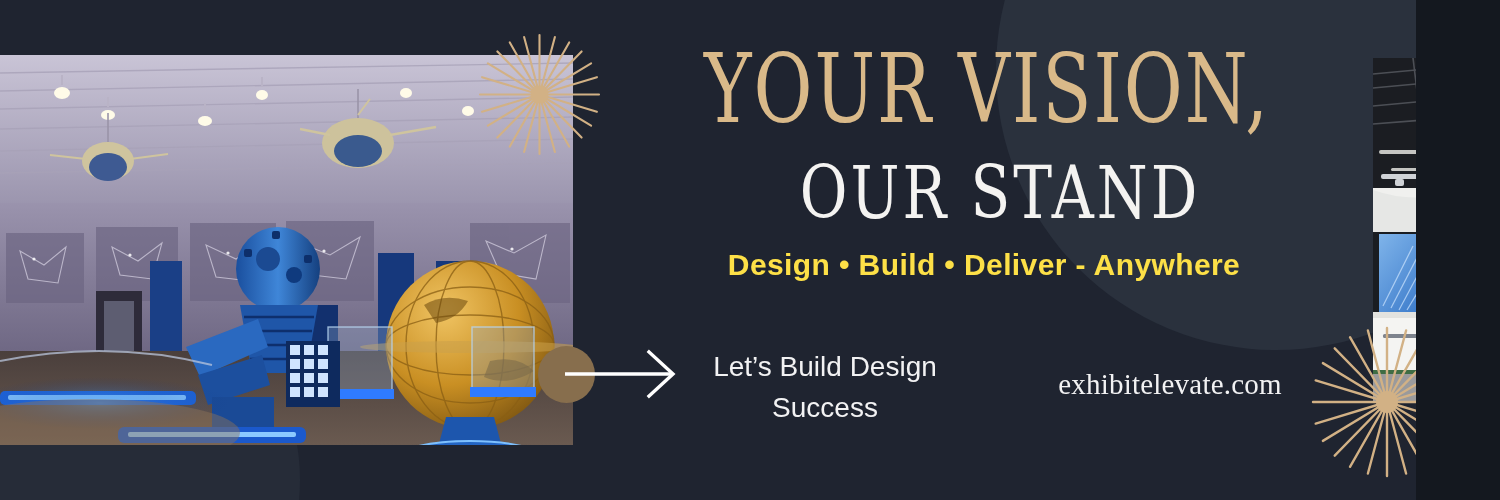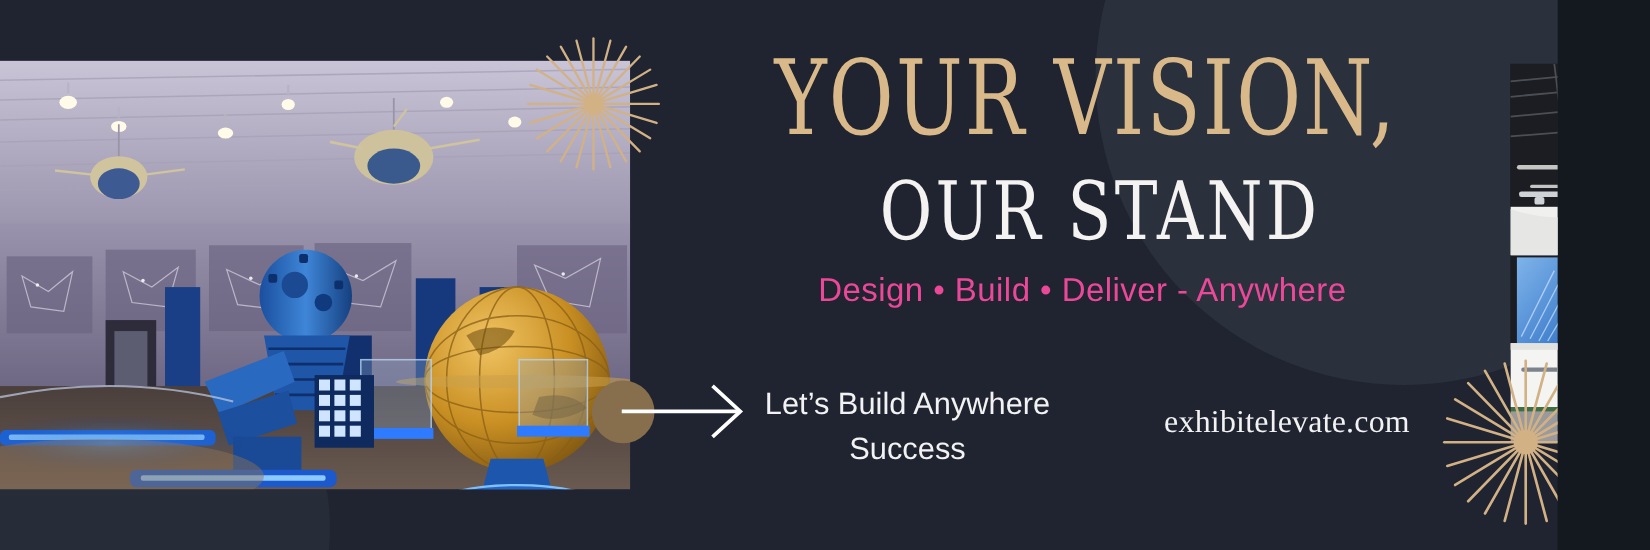--- a/index.html
+++ b/index.html
@@ -91,23 +91,23 @@
     transform-origin: center top;
     margin-top: 38px;
     margin-left: 40px;
   }
   .tagline {
     margin-top: 32px;
     margin-left: 8px;
     font-family: "Liberation Sans", sans-serif;
     font-size: 30px;
     letter-spacing: 0.4px;
-    color: #ec4899;
+    color: #fde047;
     white-space: nowrap;
-    font-weight: 400;
+    font-weight: 700;
   }
 
   
   .cta-circle {
     position: absolute;
     left: 538px;
     top: 346px;
     width: 57px;
     height: 57px;
     border-radius: 50%;
@@ -500,19 +500,19 @@
   </div>
 
   <div class="cta-circle"></div>
   <div class="cta-arrow">
     <svg width="115" height="52" viewBox="0 0 115 52">
       <line x1="0" y1="26" x2="108" y2="26" stroke="#ffffff" stroke-width="3.4"></line>
       <polyline points="84,4 108,26 84,48" fill="none" stroke="#ffffff" stroke-width="3.4" stroke-linecap="square"></polyline>
     </svg>
   </div>
   <div class="cta-text">
-    <div>Let’s Build Anywhere</div>
+    <div>Let’s Build Design</div>
     <div>Success</div>
   </div>
 
   <div class="site-url">exhibitelevate.com</div>
 
 </div>
 
 </body></html>

